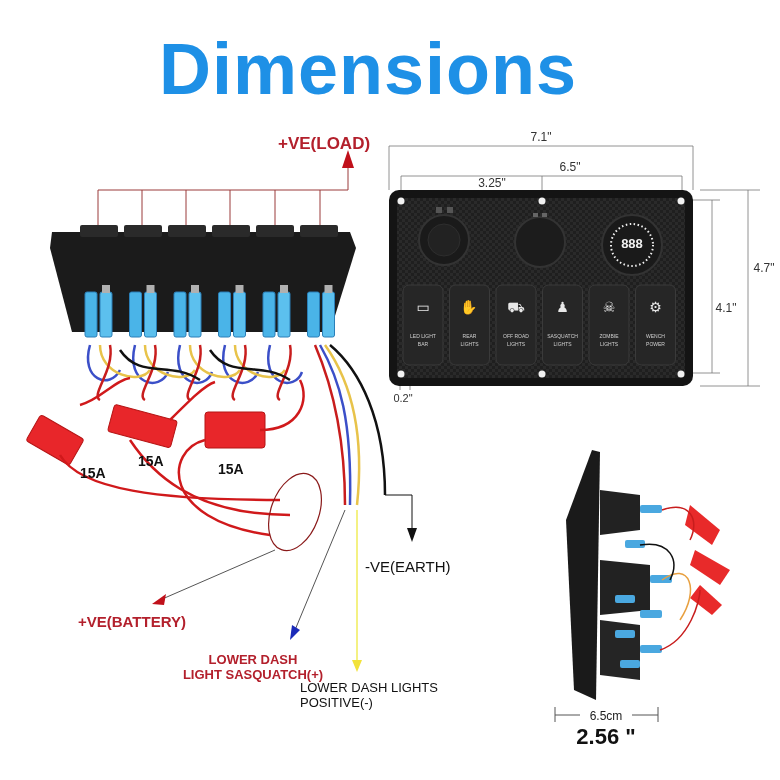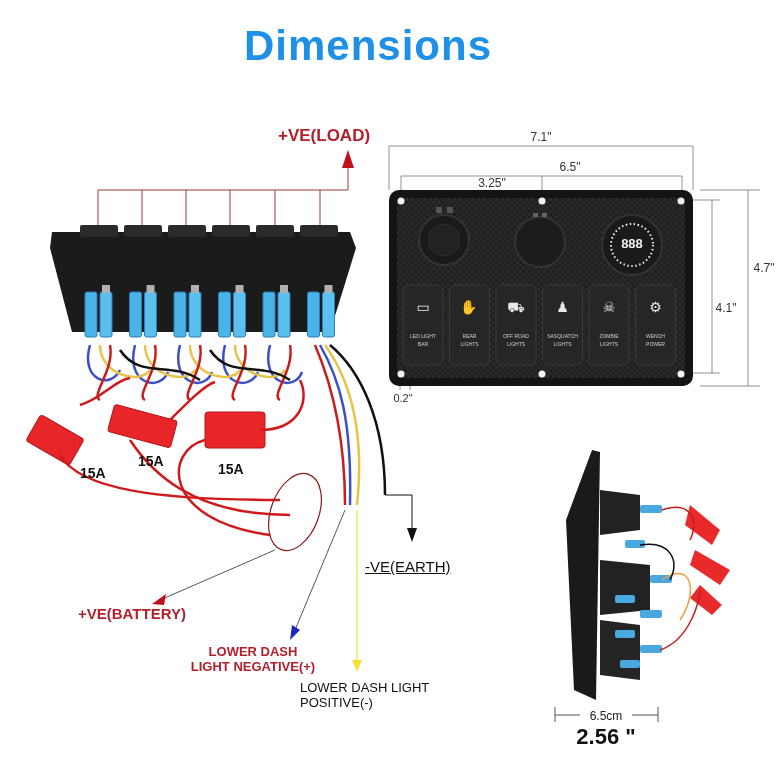--- a/index.html
+++ b/index.html
@@ -1,19 +1,19 @@
 <!DOCTYPE html>
 <html><head>
 <meta charset="utf-8">
 <style>
   html, body { margin: 0; padding: 0; background: #ffffff; }
   body { width: 780px; height: 780px; position: relative; overflow: hidden; font-family: "Liberation Sans", sans-serif; }
   .abs { position: absolute; }
-  .title { left: 0; width: 736px; top: 22px; text-align: center; font-size: 42px; font-weight: bold; color: #1e90e6; letter-spacing: 1px; }
-  .lbl-red { color: #b3202c; font-weight: bold; }
+  .title { left: 0; width: 736px; top: 28px; text-align: center; font-size: 72px; font-weight: bold; color: #1e90e6; letter-spacing: 1px; }
+  .lbl-red { color: #b3202c; font-weight: bold; margin-top: 8px; }
   .lbl-dark { color: #111; font-weight: bold; }
   svg text { font-family: "Liberation Sans", sans-serif; }
   .rocker-label { font-size: 5px; fill: #cfcfcf; }
 </style>
 </head>
 <body>
 
 <div class="abs title">Dimensions</div>
 
 <svg class="abs" style="left:0;top:0;" width="780" height="780">
@@ -121,27 +121,27 @@
 
   <line x1="357" y1="510" x2="357" y2="665" stroke="#f0ec5a" stroke-width="1.5"></line>
   <polygon points="352,660 362,660 357,672" fill="#f2e23a"></polygon>
 
   <polyline points="385,495 412,495 412,530" fill="none" stroke="#111" stroke-width="1"></polyline>
   <polygon points="407,528 417,528 412,542" fill="#111"></polygon>
 </svg>
 
 <div class="abs lbl-red" style="left:278px;top:126px;font-size:17px;">+VE(LOAD)</div>
 <div class="abs lbl-red" style="left:78px;top:605px;font-size:15px;">+VE(BATTERY)</div>
-<div class="abs lbl-dark" style="left:365px;top:558px;font-size:15px;font-weight:normal;text-decoration:underline;">-VE(EARTH)</div>
+<div class="abs lbl-dark" style="left:365px;top:558px;font-size:15px;font-weight:normal;">-VE(EARTH)</div>
 <div class="abs lbl-red" style="left:178px;top:644px;font-size:13px;text-align:center;line-height:15px;width:150px;">
   <div>LOWER DASH</div>
-  <div>LIGHT NEGATIVE(+)</div>
+  <div>LIGHT SASQUATCH(+)</div>
 </div>
 <div class="abs" style="left:300px;top:680px;font-size:13px;line-height:15px;color:#111;">
-  <div>LOWER DASH LIGHT</div>
+  <div>LOWER DASH LIGHTS</div>
   <div>POSITIVE(-)</div>
 </div>
 
 <svg class="abs" style="left:0;top:0;" width="780" height="780">
   <defs>
     <pattern id="carbon" width="6" height="6" patternUnits="userSpaceOnUse">
       <rect width="6" height="6" fill="#2a2a2a"></rect>
       <rect width="3" height="3" fill="#1f1f1f"></rect>
       <rect x="3" y="3" width="3" height="3" fill="#1f1f1f"></rect>
     </pattern>

